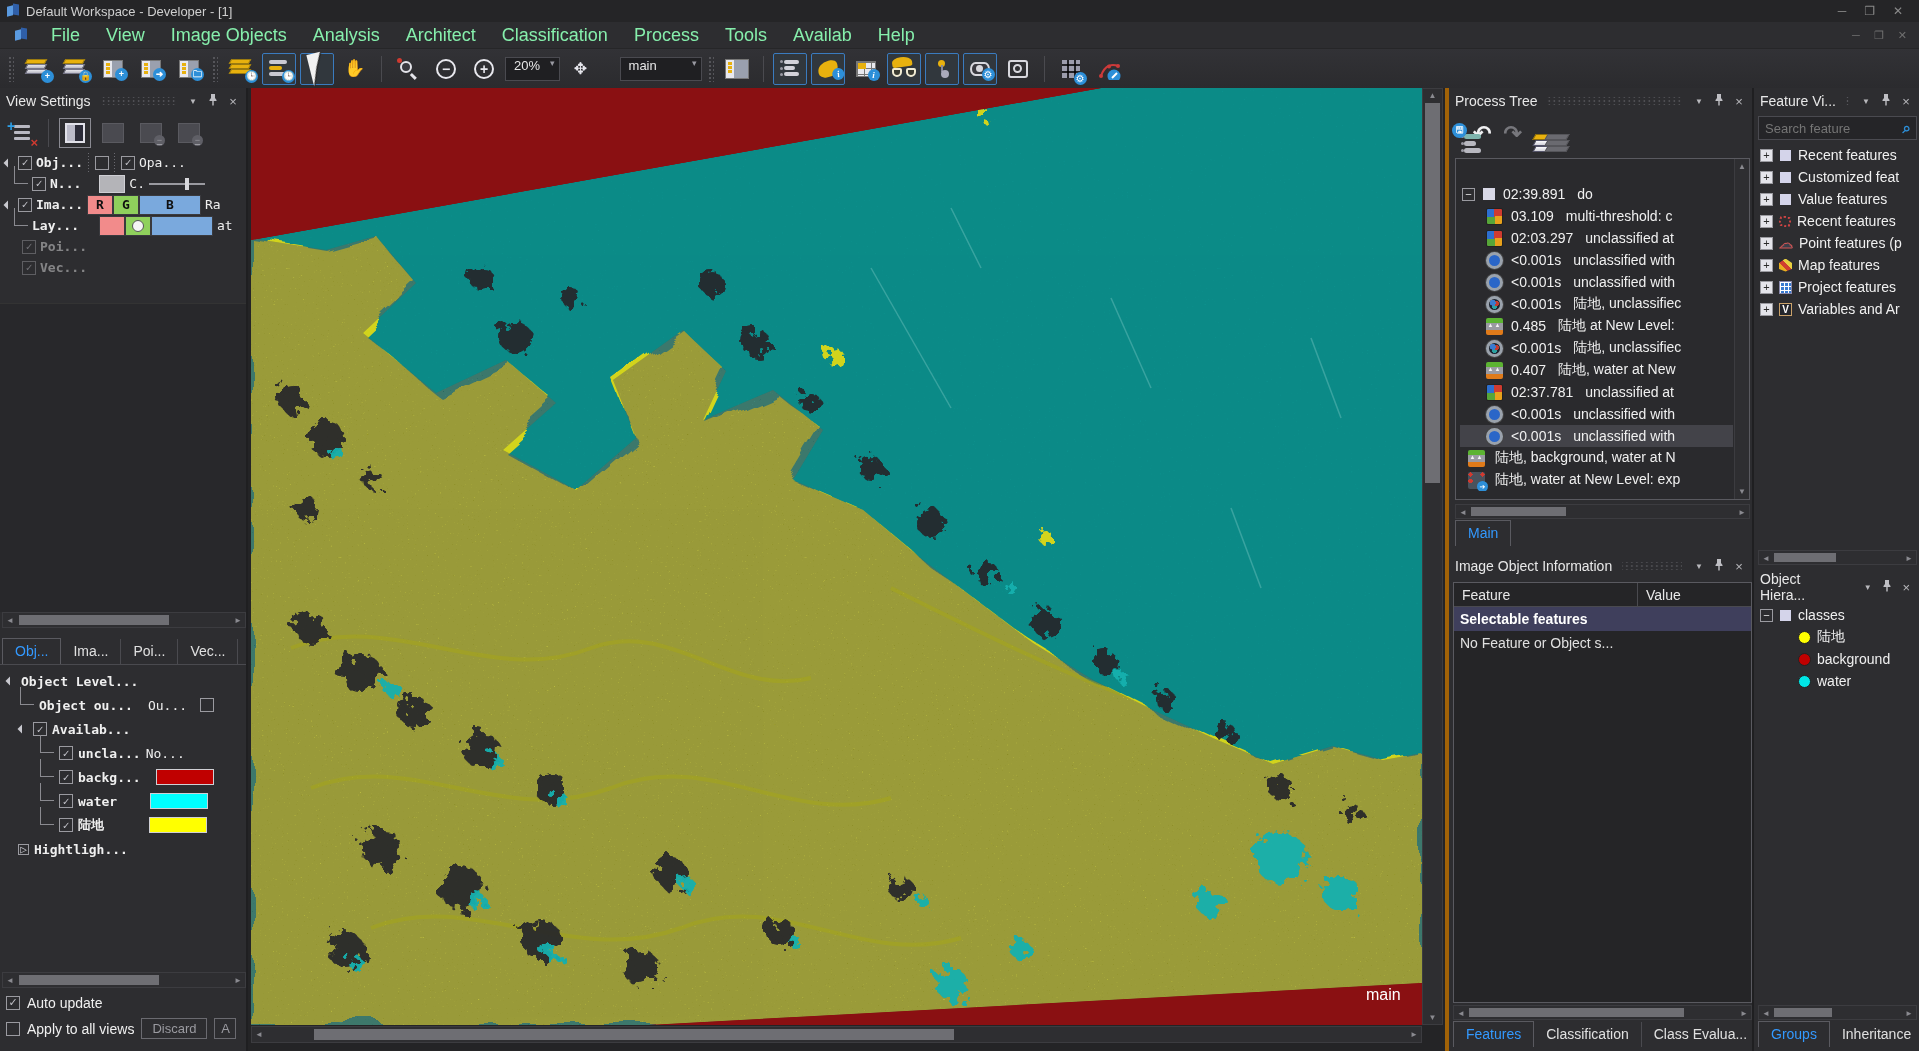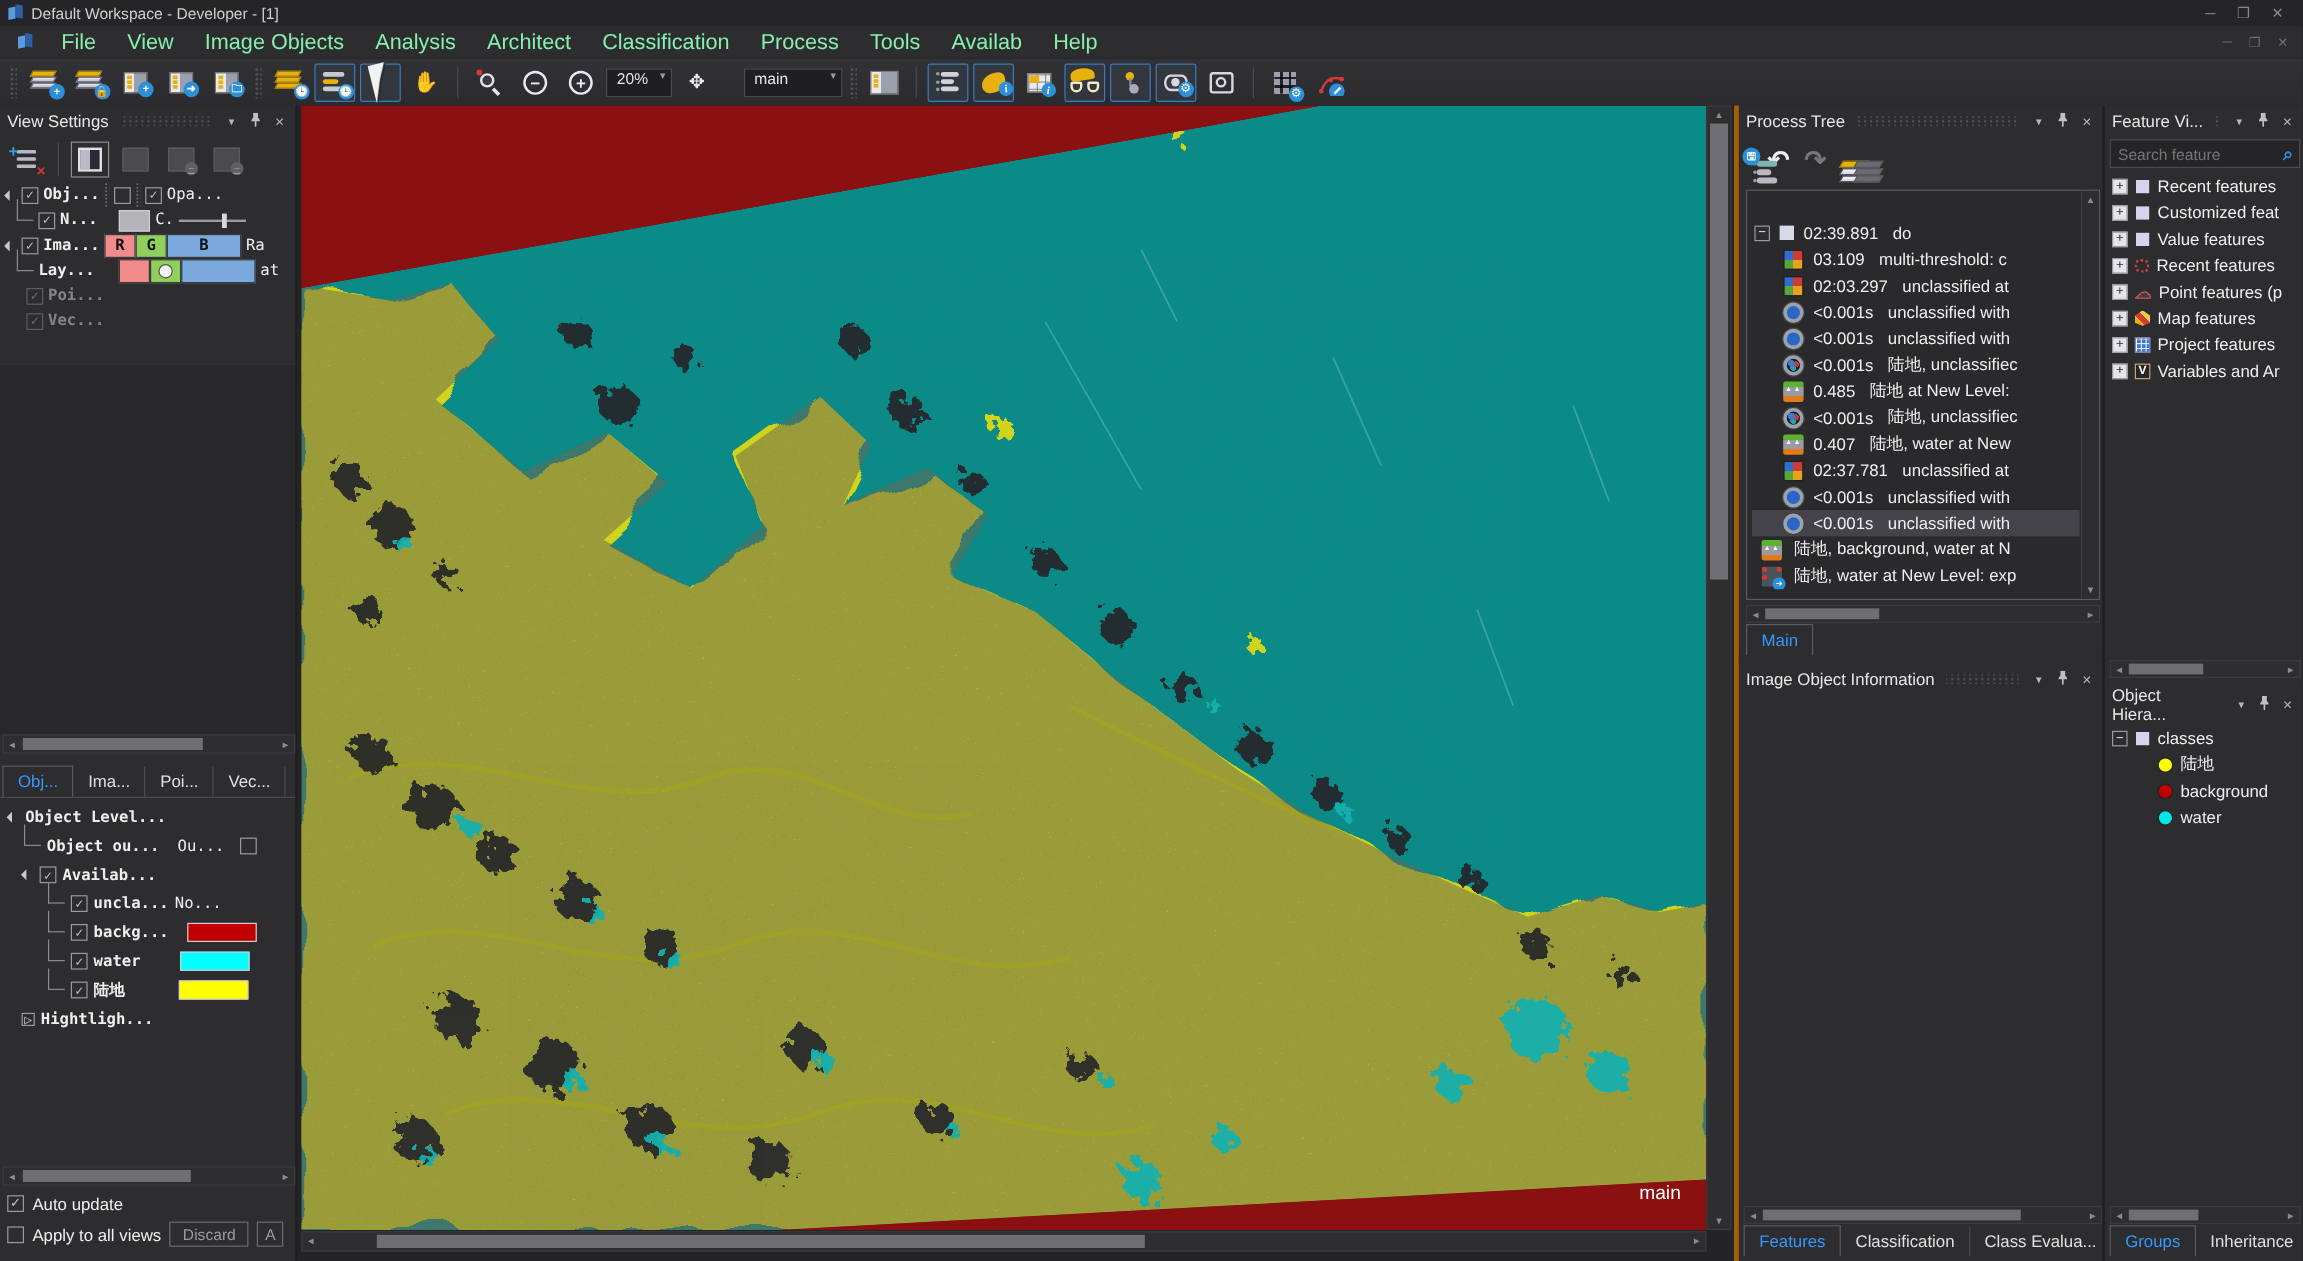--- a/index.html
+++ b/index.html
@@ -815,20 +815,28 @@
 
       <div class="panelhead" style="position:absolute; left:0; top:465px; width:100%">
         <span>Image Object Information</span>
         <span class="grip"></span>
         <span class="ph-ic" style="font-size:8px">▼</span>
         <span class="ph-ic"><svg class="pinsvg" viewBox="0 0 10 12">
               <path d="M3 0h4v4l1.5 2v1H5.7v4L5 12l-.7-1V7H1.5V6L3 4z" fill="#bfbfc4"></path>
             </svg></span>
         <span class="ph-ic x">×</span>
       </div>
+      <div class="ioi-table">
+        <div class="ioi-hrow">
+          <span class="c1">Feature</span>
+          <span class="c2">Value</span>
+        </div>
+        <div class="ioi-section">Selectable features</div>
+        <div class="ioi-msg">No Feature or Object s...</div>
+      </div>
       <div class="hscrollbar" style="left:4px; top:917px; width:299px; height:15px">
         <span class="sb-arrow" style="left:0">◄</span>
         <span class="sb-thumb" style="left:15px; width:215px"></span>
         <span class="sb-arrow" style="right:0">►</span>
       </div>
       <div class="tabstrip" style="left:4px; top:932px; height:27px">
         <span class="tab active">Features</span>
         <span class="tab">Classification</span>
         <span class="tab" style="border-right:none">Class Evalua...</span>
       </div>

